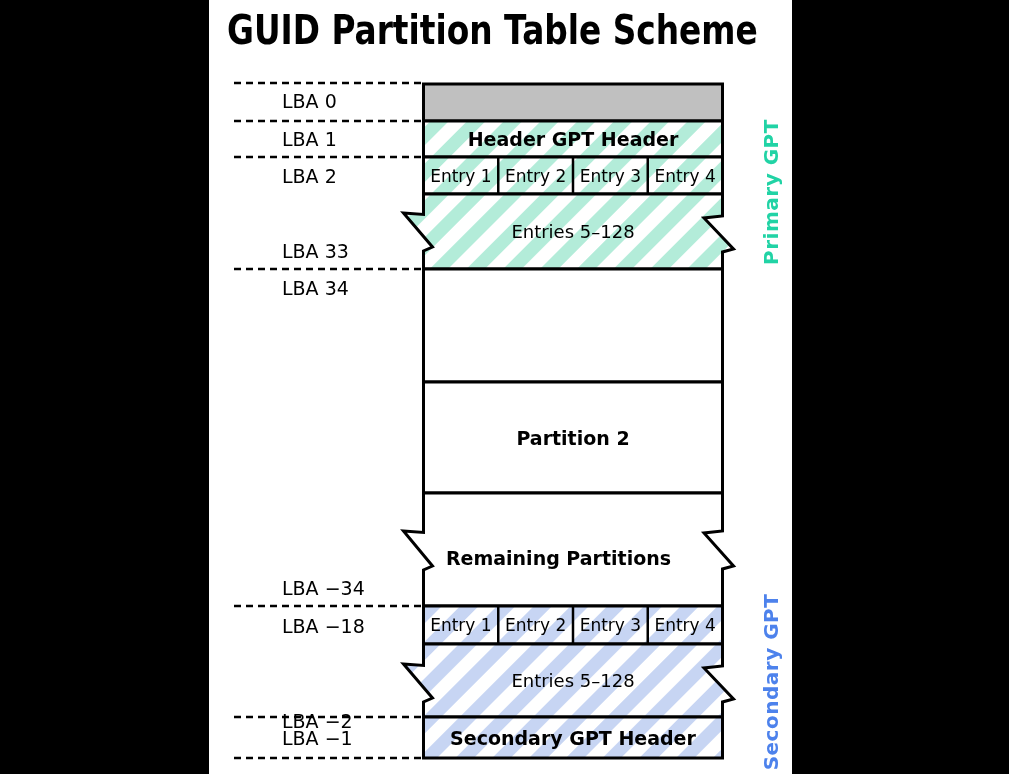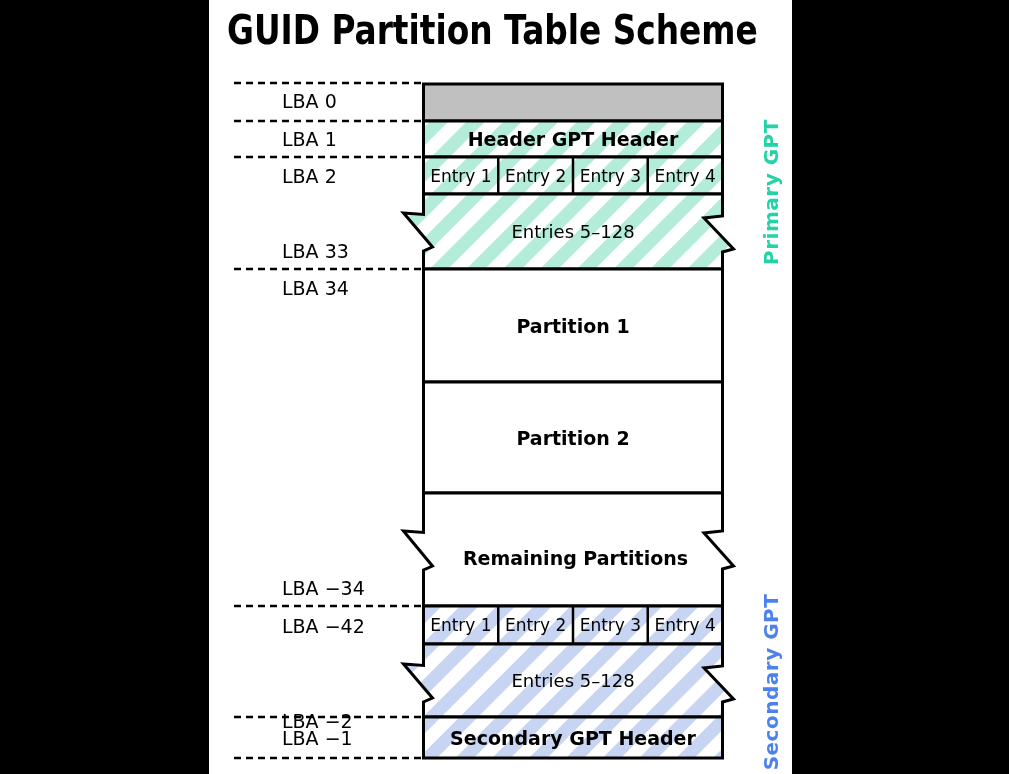--- a/index.html
+++ b/index.html
@@ -77,36 +77,35 @@
   </svg>
 
   <div class="title">GUID Partition Table Scheme</div>
 
   <div class="lba" style="top:88px">LBA 0</div>
   <div class="lba" style="top:126px">LBA 1</div>
   <div class="lba" style="top:163px">LBA 2</div>
   <div class="lba" style="top:238px">LBA 33</div>
   <div class="lba" style="top:275px">LBA 34</div>
   <div class="lba" style="top:575px">LBA −34</div>
-  <div class="lba" style="top:613px">LBA −42</div>
+  <div class="lba" style="top:613px">LBA −18</div>
   <div class="lba" style="top:708px">LBA −2</div>
   <div class="lba" style="top:725px">LBA −1</div>
 
   <div class="blk b19" style="left:423.5px;top:121px;width:299px;height:36px">Header GPT Header</div>
 
   <div class="blk r17" style="left:423.5px;top:157px;width:74.75px;height:37px">Entry 1</div>
   <div class="blk r17" style="left:498.25px;top:157px;width:74.75px;height:37px">Entry 2</div>
   <div class="blk r17" style="left:573px;top:157px;width:74.75px;height:37px">Entry 3</div>
   <div class="blk r17" style="left:647.75px;top:157px;width:74.75px;height:37px">Entry 4</div>
 
   <div class="blk r18" style="left:423.5px;top:194px;width:299px;height:75px">Entries 5–128</div>
 
-  <div class="blk b19" style="left:423.5px;top:269px;width:299px;height:113px">Partition 1</div>
   <div class="blk b19" style="left:423.5px;top:382px;width:299px;height:111px">Partition 2</div>
-  <div class="blk b19" style="left:426px;top:493px;width:299px;height:130px">Remaining Partitions</div>
+  <div class="blk b19" style="left:409px;top:493px;width:299px;height:130px">Remaining Partitions</div>
 
   <div class="blk r17" style="left:423.5px;top:606px;width:74.75px;height:38px">Entry 1</div>
   <div class="blk r17" style="left:498.25px;top:606px;width:74.75px;height:38px">Entry 2</div>
   <div class="blk r17" style="left:573px;top:606px;width:74.75px;height:38px">Entry 3</div>
   <div class="blk r17" style="left:647.75px;top:606px;width:74.75px;height:38px">Entry 4</div>
 
   <div class="blk r18" style="left:423.5px;top:644px;width:299px;height:73px">Entries 5–128</div>
   <div class="blk b19" style="left:423.5px;top:717px;width:299px;height:41px">Secondary GPT Header</div>
 
   <div class="side primary" style="left:771px;top:192px">Primary GPT</div>

